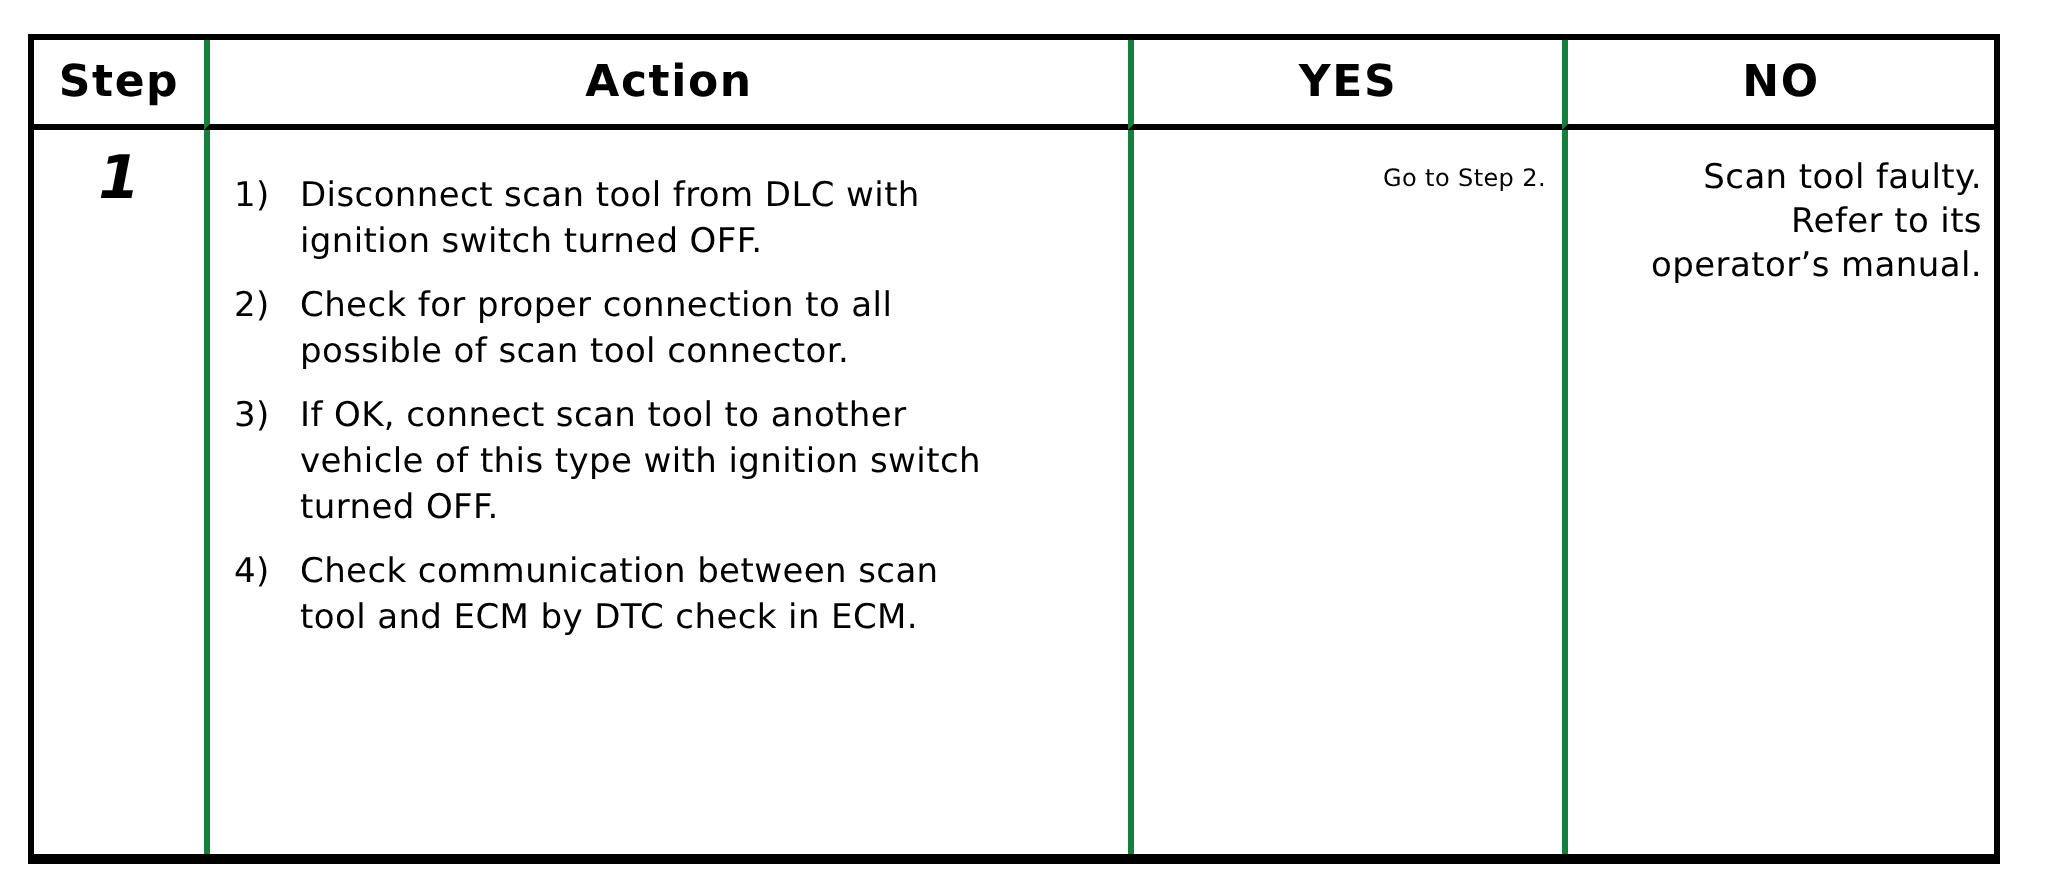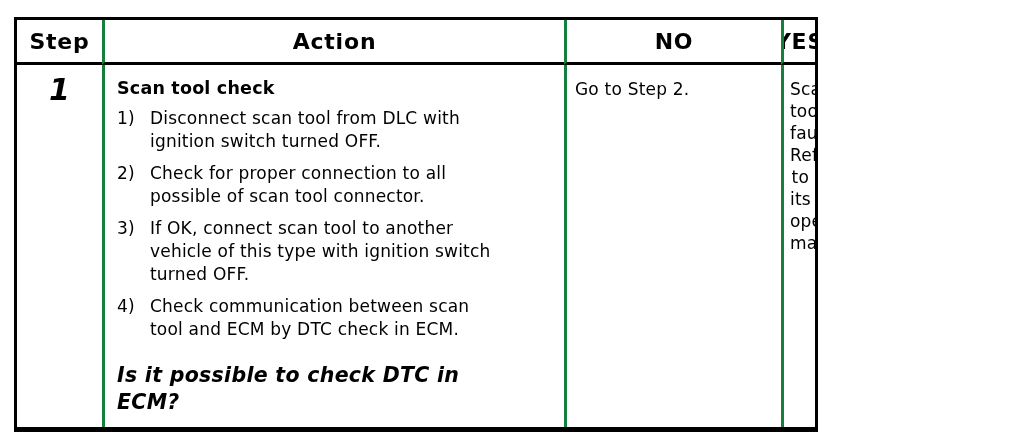--- a/index.html
+++ b/index.html
@@ -6,21 +6,21 @@
   html, body {
     width: 1024px; height: 448px;
     background: #ffffff;
     font-family: "DejaVu Sans", "Liberation Sans", sans-serif;
     color: #000000;
     overflow: hidden;
   }
   .diag-table {
     position: absolute;
     left: 14px; top: 17px;
-    width: 804px; height: 415px;
+    width: 986px; height: 415px;
     border: 3px solid #000000;
     border-bottom-width: 5px;
     display: grid;
     grid-template-columns: 85px 462px 217px auto;
     grid-template-rows: 45px auto;
     background: #ffffff;
   }
   .cell { overflow: hidden; }
   .cell.v-border { border-left: 3px solid #15803d; }
   .header-cell {
@@ -68,23 +68,24 @@
     margin-top: 21px;
     font-weight: bold;
     font-style: italic;
     font-size: 20.5px;
     line-height: 27px;
     letter-spacing: 0.3px;
     white-space: pre-line;
   }
   .yes-cell {
     padding: 13px 8px 10px 8px;
-    font-size: 17px;
+    font-size: 12px;
     letter-spacing: 0.2px;
     line-height: 22px;
+    text-align: right;
   }
   .no-cell {
     padding: 13px 6px 10px 6px;
     font-size: 17px;
     letter-spacing: 0.2px;
     line-height: 22px;
     white-space: pre-line;
     text-align: right;
   }
 </style>
@@ -93,32 +94,31 @@
 
 <div class="diag-table">
 
   <div class="cell header-cell">
     <span>Step</span>
   </div>
   <div class="cell header-cell v-border">
     <span>Action</span>
   </div>
   <div class="cell header-cell v-border">
-    <span>NO</span>
+    <span>YES</span>
   </div>
   <div class="cell header-cell v-border">
-    <span>YES</span>
+    <span>NO</span>
   </div>
 
   <div class="cell step-cell">
     <span class="step-number">1</span>
   </div>
 
   <div class="cell v-border action-cell">
-    <div class="action-title">Scan tool check</div>
     <div class="action-list">
       <div class="action-item">
         <span class="item-marker">1)</span>
         <span class="item-text">Disconnect scan tool from DLC with
 ignition switch turned OFF.</span>
       </div>
       <div class="action-item">
         <span class="item-marker">2)</span>
         <span class="item-text">Check for proper connection to all
 possible of scan tool connector.</span>
@@ -128,22 +128,20 @@
         <span class="item-text">If OK, connect scan tool to another
 vehicle of this type with ignition switch
 turned OFF.</span>
       </div>
       <div class="action-item">
         <span class="item-marker">4)</span>
         <span class="item-text">Check communication between scan
 tool and ECM by DTC check in ECM.</span>
       </div>
     </div>
-    <div class="action-question">Is it possible to check DTC in
-ECM?</div>
   </div>
 
   <div class="cell v-border yes-cell">
     <span>Go to Step 2.</span>
   </div>
 
   <div class="cell v-border no-cell">Scan tool faulty.
 Refer to its
 operator’s manual.</div>
 

